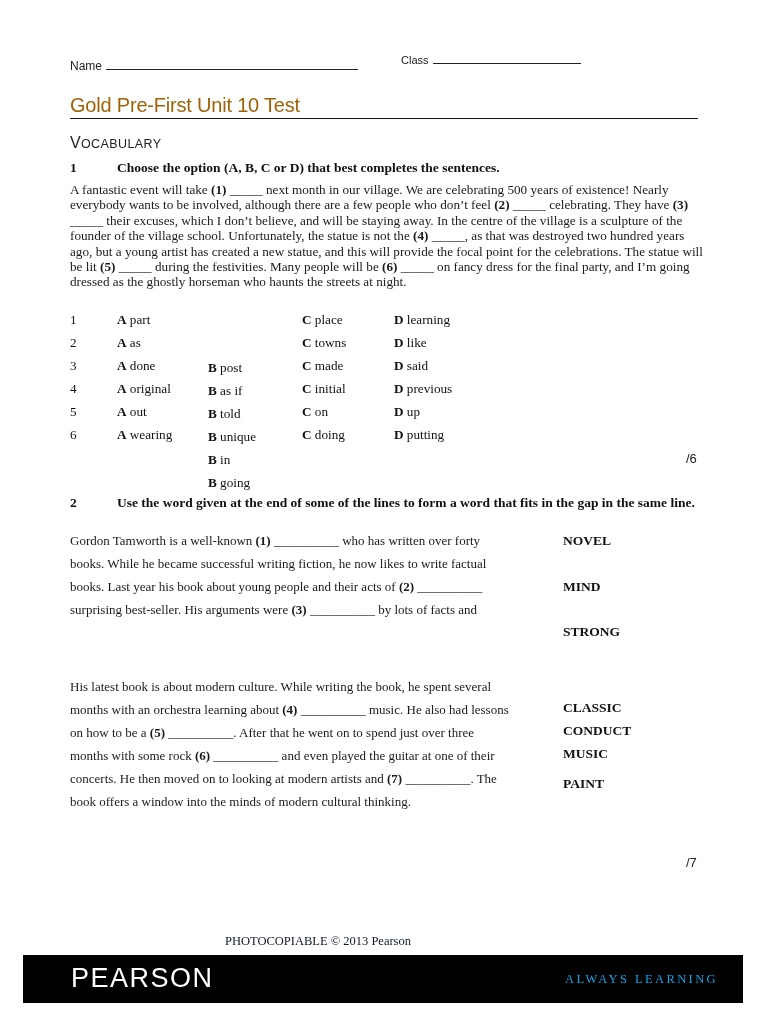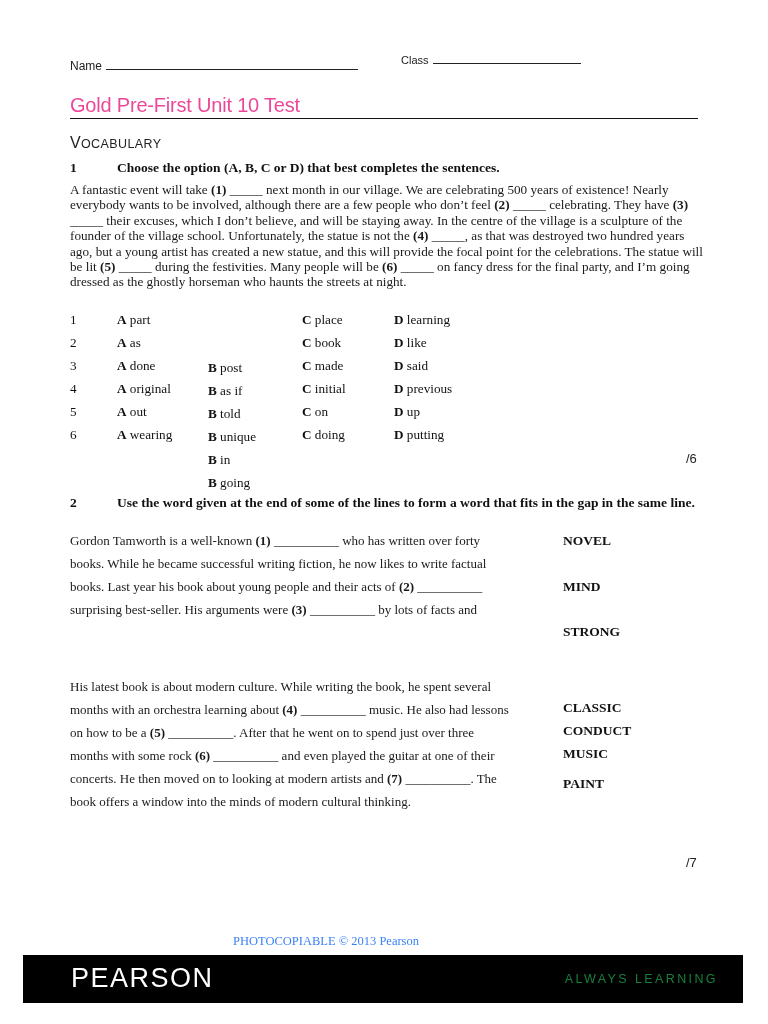--- a/index.html
+++ b/index.html
@@ -6,21 +6,21 @@
   body { width: 768px; height: 1024px; position: relative; overflow: hidden; color: #111; }
   .abs { position: absolute; }
   .sans { font-family: "Liberation Sans", sans-serif; }
   .serif { font-family: "Liberation Serif", serif; }
 
   
   .name-row { top: 59px; left: 70px; font-size: 12px; color: #222; }
   .field-line { display: inline-block; border-bottom: 1px solid #222; vertical-align: baseline; height: 10px; margin-left: 4px; }
   .class-row { top: 53px; left: 401px; font-size: 11px; color: #222; }
 
-  .title { top: 94px; left: 70px; font-size: 20px; color: #ec4899; letter-spacing: -0.2px; }
+  .title { top: 94px; left: 70px; font-size: 20px; color: #a16207; letter-spacing: -0.2px; }
   .title-rule { top: 118px; left: 70px; width: 628px; height: 0; border-top: 1.5px solid #111; }
 
   .section-head { top: 134px; left: 70px; font-size: 16px; color: #222; letter-spacing: 0.3px; }
   .section-head .small-caps { font-size: 12.5px; letter-spacing: 0.4px; }
 
   .q-num { font-weight: bold; font-size: 13.5px; }
   .q-instr { font-weight: bold; font-size: 13.5px; }
 
   .q1-head { top: 160px; left: 70px; width: 630px; }
   .q1-head .q-num { position: absolute; left: 0; top: 0; }
@@ -48,24 +48,24 @@
   .q2-head .q-instr { position: absolute; left: 47px; top: 0; width: 590px; line-height: 15.5px; }
 
   .wf-block { left: 70px; width: 490px; font-size: 13px; color: #1a1a1a; }
   .wf-line { height: 23px; line-height: 23px; white-space: nowrap; }
   .wf-line b { font-weight: bold; }
   .wf1 { top: 529px; }
   .wf2 { top: 675px; }
 
   .kw { left: 563px; font-size: 13.5px; font-weight: bold; color: #111; }
 
-  .footer-copy { top: 934px; left: 8px; width: 636px; text-align: center; font-size: 12.5px; color: #3b82f6; }
+  .footer-copy { top: 934px; left: 0; width: 636px; text-align: center; font-size: 12.5px; color: #0f172a; }
   .footer-bar { top: 955px; left: 23px; width: 720px; height: 48px; background: #000; }
   .footer-bar .logo { position: absolute; left: 48px; top: 8px; color: #fff; font-size: 27px; letter-spacing: 1.5px; }
-  .footer-bar .tagline { position: absolute; right: 25px; top: 17px; color: #15803d; font-size: 12.5px; letter-spacing: 2.4px; }
+  .footer-bar .tagline { position: absolute; right: 25px; top: 17px; color: #0ea5e9; font-size: 12.5px; letter-spacing: 2.4px; font-family: Liberation Serif, serif; }
 </style>
 </head>
 <body>
 
 <div class="abs name-row sans">
   <span>Name</span><span class="field-line" style="width:252px"></span>
 </div>
 <div class="abs class-row sans">
   <span>Class</span><span class="field-line" style="width:148px"></span>
 </div>
@@ -87,21 +87,21 @@
       <span class="n">1</span>
       <span class="a"><b>A</b> <span style="position: static;">part</span></span>
       <span class="b"><b>B</b> <span style="position: static;">post</span></span>
       <span class="c"><b>C</b> <span style="position: static;">place</span></span>
       <span class="d"><b>D</b> <span style="position: static;">learning</span></span>
     </div>
     <div class="opt-row">
       <span class="n">2</span>
       <span class="a"><b>A</b> <span style="position: static;">as</span></span>
       <span class="b"><b>B</b> <span style="position: static;">as if</span></span>
-      <span class="c"><b>C</b> <span style="position: static;">book</span></span>
+      <span class="c"><b>C</b> <span style="position: static;">towns</span></span>
       <span class="d"><b>D</b> <span style="position: static;">like</span></span>
     </div>
     <div class="opt-row">
       <span class="n">3</span>
       <span class="a"><b>A</b> <span style="position: static;">done</span></span>
       <span class="b"><b>B</b> <span style="position: static; text-align: right;">told</span></span>
       <span class="c"><b>C</b> <span style="position: static;">made</span></span>
       <span class="d"><b>D</b> <span style="position: static;">said</span></span>
     </div>
     <div class="opt-row">

